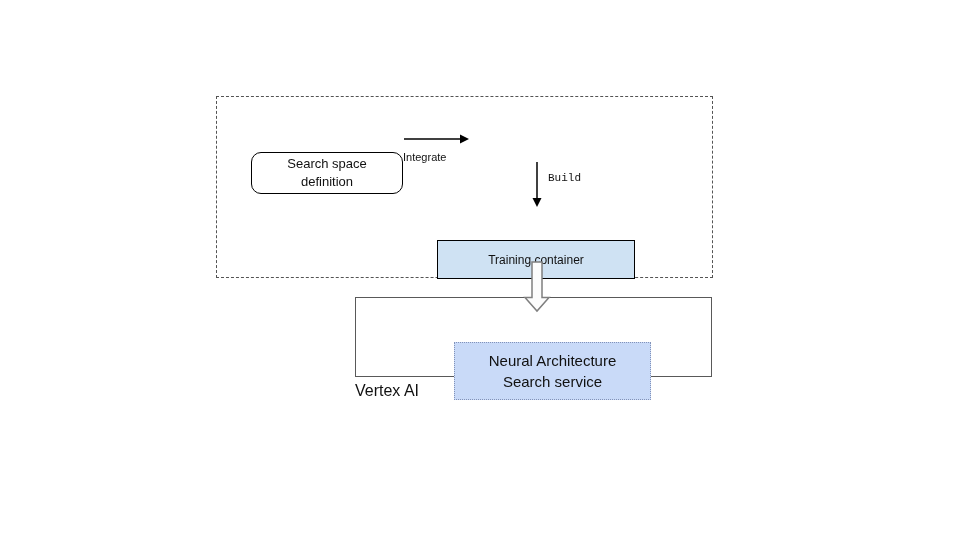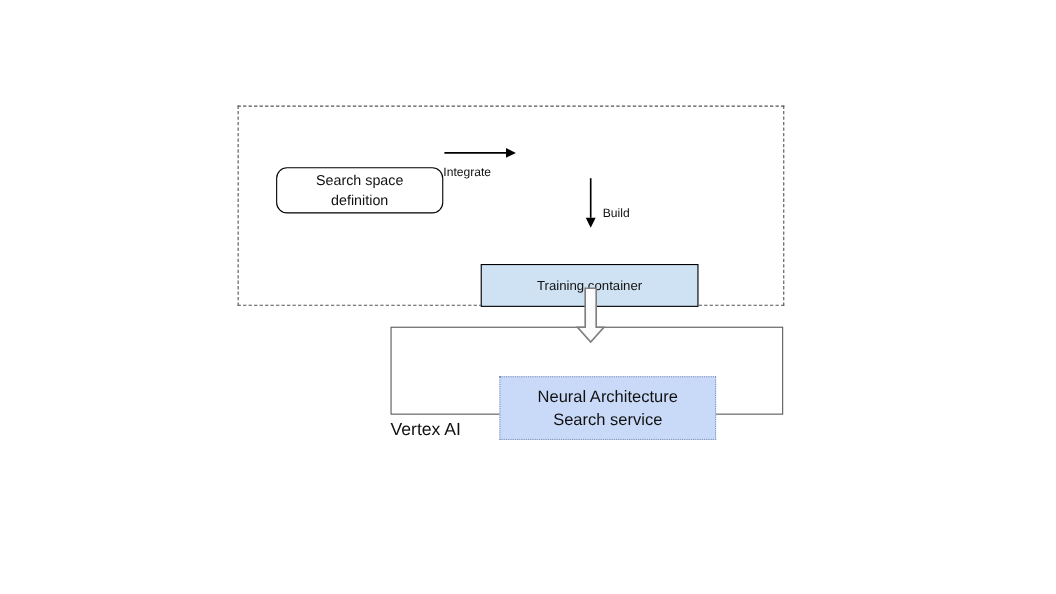--- a/index.html
+++ b/index.html
@@ -83,21 +83,21 @@
     <span>Training container</span>
   </div>
 
   <div class="abs node nas-node" style="left:454px; top:310px; width:197px; height:58px;">
     <span>Neural Architecture
 Search service</span>
   </div>
 
   <div class="abs edge-label" style="left:403px; top:151px;">Integrate</div>
 
-  <div class="abs edge-label" style="left:548px; top:188px;">Build</div>
+  <div class="abs edge-label" style="left:548px; top:172px;font-family:Liberation Mono, monospace;">Build</div>
 
   <div class="abs group-label" style="left:355px; top:382px; width:357px;">Vertex AI</div>
 
   <svg class="abs arrow-layer" width="960" height="540" viewBox="0 0 960 540">
 
     <g>
       <line class="thin-arrow-line" x1="404" y1="139" x2="460" y2="139"></line>
       <polygon class="thin-arrow-head" points="460,134.5 469,139 460,143.5"></polygon>
     </g>
 

